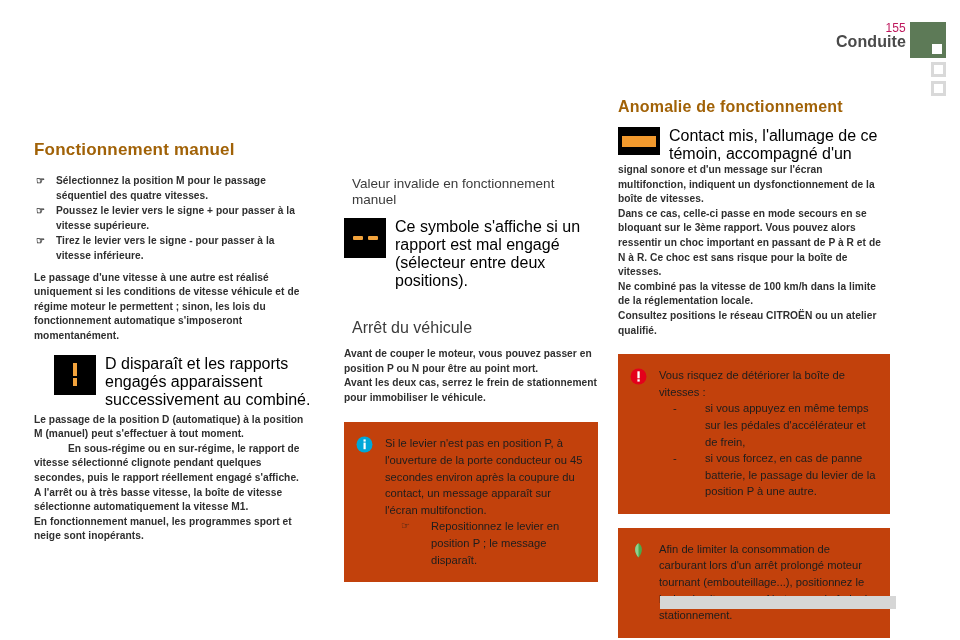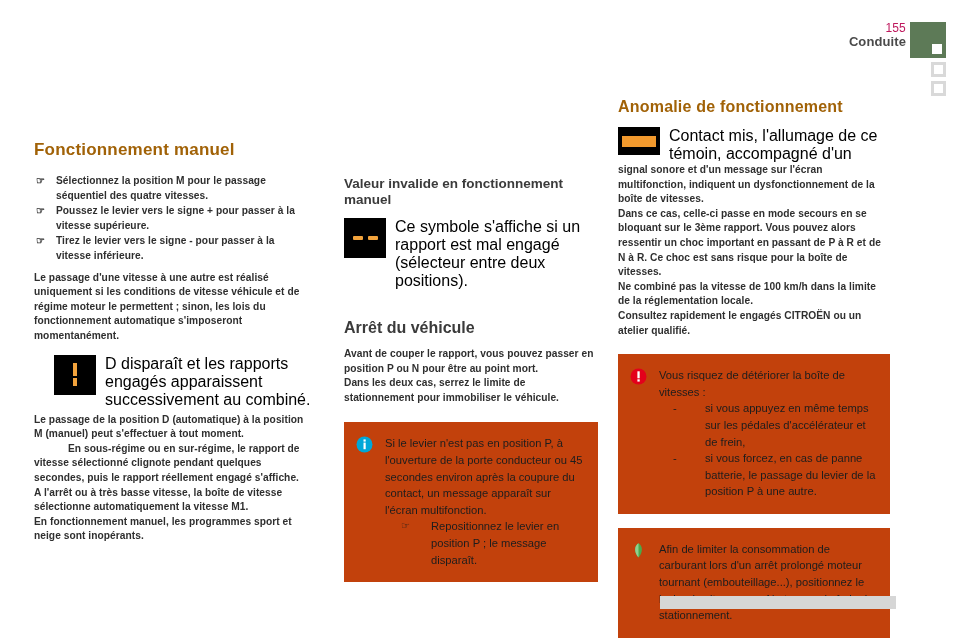--- a/index.html
+++ b/index.html
@@ -24,21 +24,21 @@
     text-align: right;
     margin-right: 4px;
     padding-top: 0px;
   }
   .folio {
     font-size: 12px; font-weight: normal;
     color: #be185d; line-height: 13px;
     letter-spacing: .2px;
   }
   .section-name {
-    font-size: 13px; font-weight: bold;
+    font-size: 16px; font-weight: bold;
     color: #4a4a4a; line-height: 13px;
     letter-spacing: .1px;
   }
   .tab-stack { display: flex; flex-direction: column; align-items: flex-end; }
   .tab-block {
     width: 36px; height: 36px;
     background: #5d7a57;
     position: relative;
     margin-bottom: 4px;
   }
@@ -63,24 +63,25 @@
   h2.col-title {
     font-size: 17px;
     font-weight: bold;
     color: #a16207;
     letter-spacing: .2px;
     line-height: 20px;
     margin-bottom: 14px;
   }
   h3.sub-title {
     font-size: 13.5px;
-    font-weight: bold;
+    font-weight: normal;
     color: #3b3b3b;
     line-height: 16px;
     margin-bottom: 10px;
+    margin-left: 8px;
   }
 
   p.body, li.body {
     font-size: 10.2px;
     line-height: 14.6px;
     color: #2f2f2f;
     font-weight: bold;
     letter-spacing: .05px;
   }
 
@@ -226,22 +227,22 @@
         <span class="dash-pair">
             <span></span>
             <span></span>
           </span>
       </div>
       <div class="sym-text body">Ce symbole s'affiche si un rapport est mal engagé (sélecteur entre deux positions).</div>
     </div>
 
     <h3 class="sub-title" style="margin-top:28px;font-size:16px;line-height:19px;">Arrêt du véhicule</h3>
 
-    <p class="body">Avant de couper le rapport, vous pouvez passer en position P ou N pour être au point mort.</p>
-    <p class="body">Dans les deux cas, serrez le limite de stationnement pour immobiliser le véhicule.</p>
+    <p class="body">Avant de couper le moteur, vous pouvez passer en position P ou N pour être au point mort.</p>
+    <p class="body">Avant les deux cas, serrez le frein de stationnement pour immobiliser le véhicule.</p>
 
     <div class="note" style="margin-top:17px;">
       <div class="note-icon">
         <svg class="ico" width="17" height="17" viewBox="0 0 17 17">
           <circle cx="8.5" cy="8.5" r="8" fill="#00a7d8"></circle>
           <rect x="7.5" y="6.6" width="2.2" height="6.6" fill="#ffffff"></rect>
           <rect x="7.5" y="3.4" width="2.2" height="2.2" fill="#ffffff"></rect>
         </svg>
       </div>
       <div class="note-body">
@@ -263,21 +264,21 @@
     <div class="sym-row" style="margin-bottom:0;">
       <div class="sym-tile" style="width:42px;height:28px;background:#000;">
         <span class="service-chip">SERVICE</span>
       </div>
       <div class="sym-text body">Contact mis, l'allumage de ce témoin, accompagné d'un</div>
     </div>
 
     <p class="body">signal sonore et d'un message sur l'écran multifonction, indiquent un dysfonctionnement de la boîte de vitesses.</p>
     <p class="body">Dans ce cas, celle-ci passe en mode secours en se bloquant sur le 3ème rapport. Vous pouvez alors ressentir un choc important en passant de P à R et de N à R. Ce choc est sans risque pour la boîte de vitesses.</p>
     <p class="body">Ne combiné pas la vitesse de 100 km/h dans la limite de la réglementation locale.</p>
-    <p class="body">Consultez rapidement le engagés CITROËN ou un atelier qualifié.</p>
+    <p class="body">Consultez positions le réseau CITROËN ou un atelier qualifié.</p>
 
     <div class="note" style="margin-top:16px;">
       <div class="note-icon">
         <svg class="ico" width="17" height="17" viewBox="0 0 17 17">
           <circle cx="8.5" cy="8.5" r="8" fill="#e3001b"></circle>
           <rect x="7.4" y="3.3" width="2.3" height="7" fill="#ffffff"></rect>
           <rect x="7.4" y="11.3" width="2.3" height="2.3" fill="#ffffff"></rect>
         </svg>
       </div>
       <div class="note-body">

